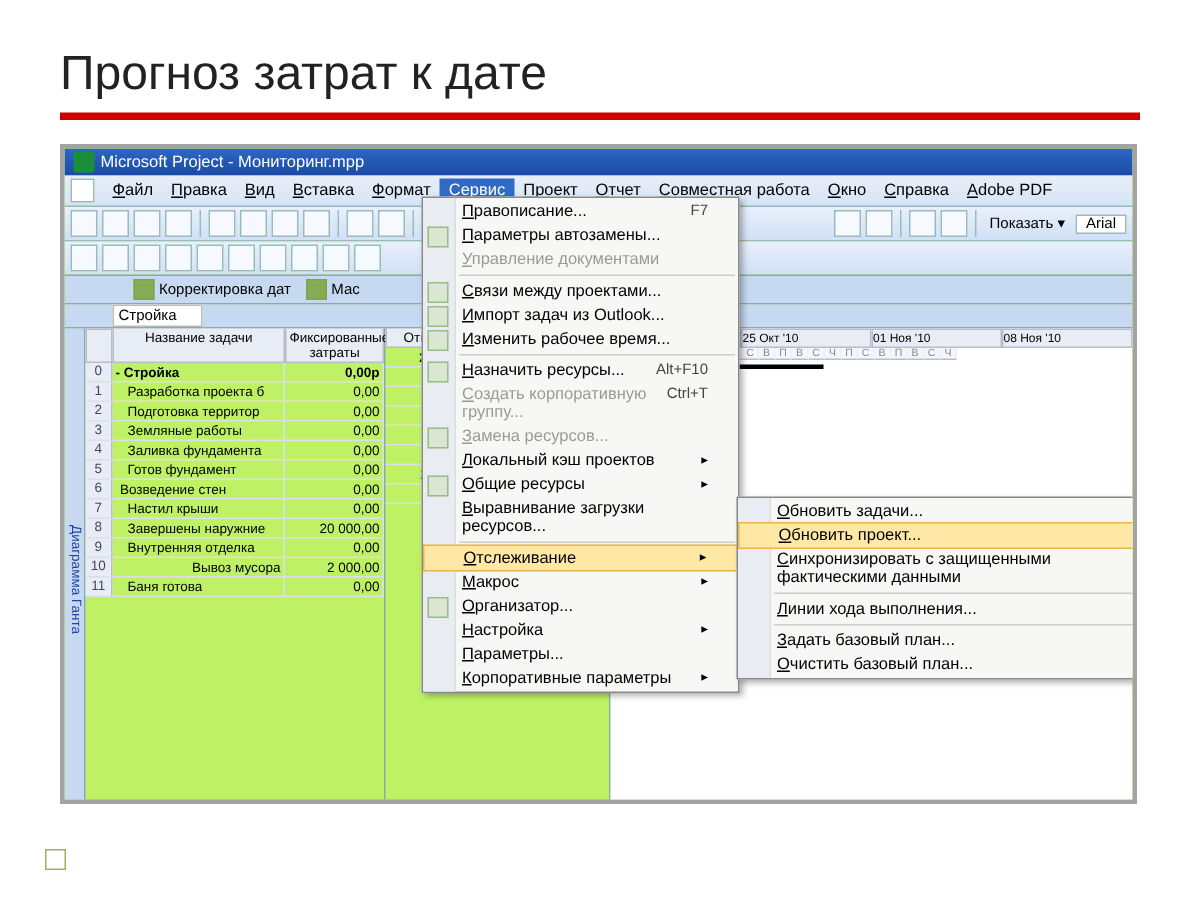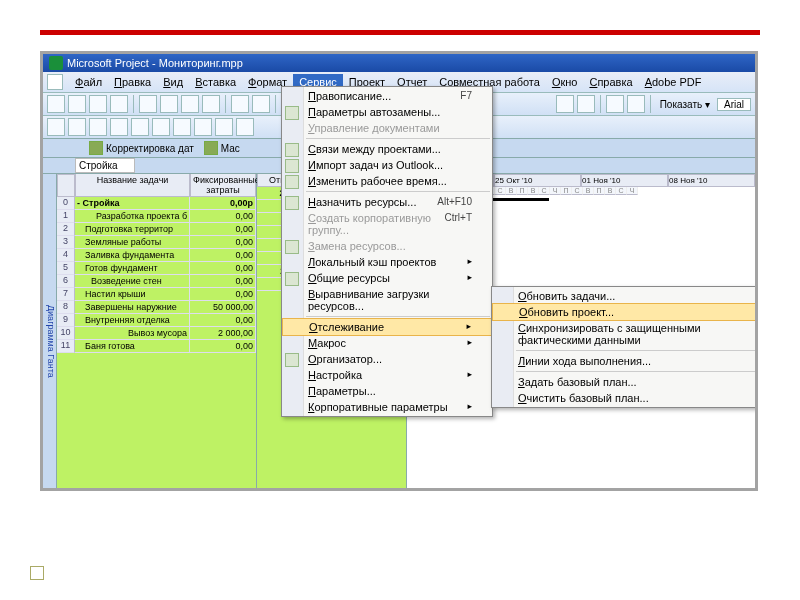--- a/index.html
+++ b/index.html
@@ -73,20 +73,21 @@
   .submenu .mi { position:relative; padding:2px 8px 2px 26px; }
   .submenu .mi.sel { background:#ffe8a6; border:1px solid #e9b44a; margin:-1px 0; }
   .submenu .sep { height:1px; background:#ccc; margin:2px 2px 2px 24px; }
 
   u.ak { text-decoration:underline; }
 </style>
 </head>
 <body>
 
 <div class="slide">
+  <div class="slide-title">Прогноз затрат к дате</div>
   <div class="slide-rule"></div>
 
   <div class="app">
     <div class="titlebar">
       <span class="ticon"></span>
       <span>Microsoft Project - Мониторинг.mpp</span>
     </div>
 
     <div class="menubar">
       <span class="micon"></span>
@@ -158,21 +159,21 @@
           <div class="h-fix cellhead">Фиксированные затраты</div>
         </div>
         <div id="grid-rows">
             <div class="row">
               <div class="c-idx">0</div>
               <div class="c-nm" style="font-weight:bold;">- Стройка</div>
               <div class="c-fix" style="font-weight:bold;">0,00р</div>
             </div>
             <div class="row">
               <div class="c-idx">1</div>
-              <div class="c-nm" style="padding-left:21px;">Разработка проекта б</div>
+              <div class="c-nm" style="padding-left:10px;">Разработка проекта б</div>
               <div class="c-fix" style="">0,00</div>
             </div>
             <div class="row">
               <div class="c-idx">2</div>
               <div class="c-nm" style="padding-left:10px;">Подготовка территор</div>
               <div class="c-fix" style="">0,00</div>
             </div>
             <div class="row">
               <div class="c-idx">3</div>
               <div class="c-nm" style="padding-left:10px;">Земляные работы</div>
@@ -183,32 +184,32 @@
               <div class="c-nm" style="padding-left:10px;">Заливка фундамента</div>
               <div class="c-fix" style="">0,00</div>
             </div>
             <div class="row">
               <div class="c-idx">5</div>
               <div class="c-nm" style="padding-left:10px;">Готов фундамент</div>
               <div class="c-fix" style="">0,00</div>
             </div>
             <div class="row">
               <div class="c-idx">6</div>
-              <div class="c-nm" style="padding-left:16px;">Возведение стен</div>
+              <div class="c-nm" style="padding-left:5px;">Возведение стен</div>
               <div class="c-fix" style="">0,00</div>
             </div>
             <div class="row">
               <div class="c-idx">7</div>
               <div class="c-nm" style="padding-left:10px;">Настил крыши</div>
               <div class="c-fix" style="">0,00</div>
             </div>
             <div class="row">
               <div class="c-idx">8</div>
               <div class="c-nm" style="padding-left:10px;">Завершены наружние</div>
-              <div class="c-fix" style="">50 000,00</div>
+              <div class="c-fix" style="">20 000,00</div>
             </div>
             <div class="row">
               <div class="c-idx">9</div>
               <div class="c-nm" style="padding-left:10px;">Внутренняя отделка</div>
               <div class="c-fix" style="">0,00</div>
             </div>
             <div class="row">
               <div class="c-idx">10</div>
               <div class="c-nm" style="padding-left:10px;text-align:right;">Вывоз мусора</div>
               <div class="c-fix" style="">2 000,00</div>

